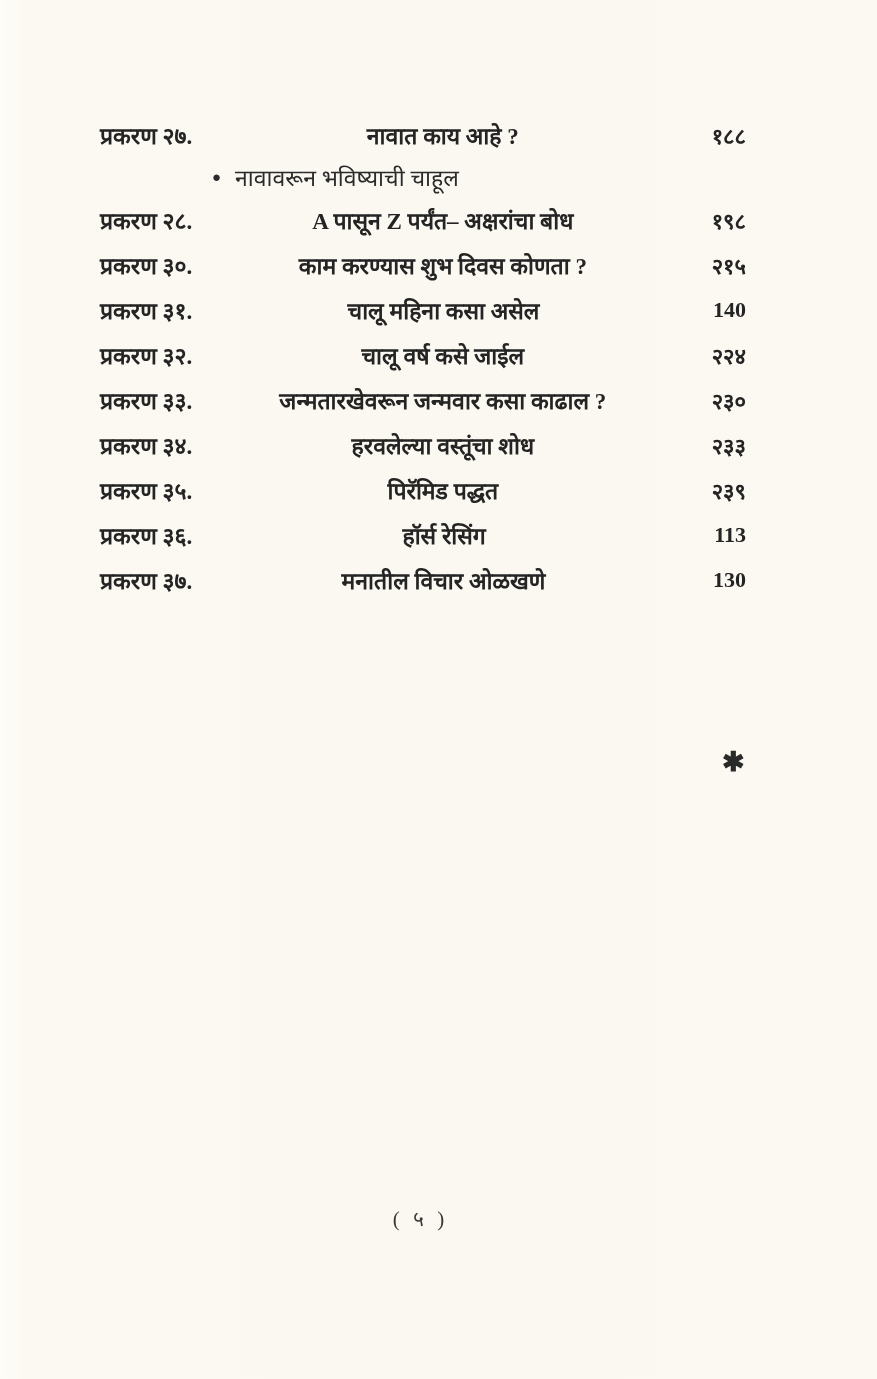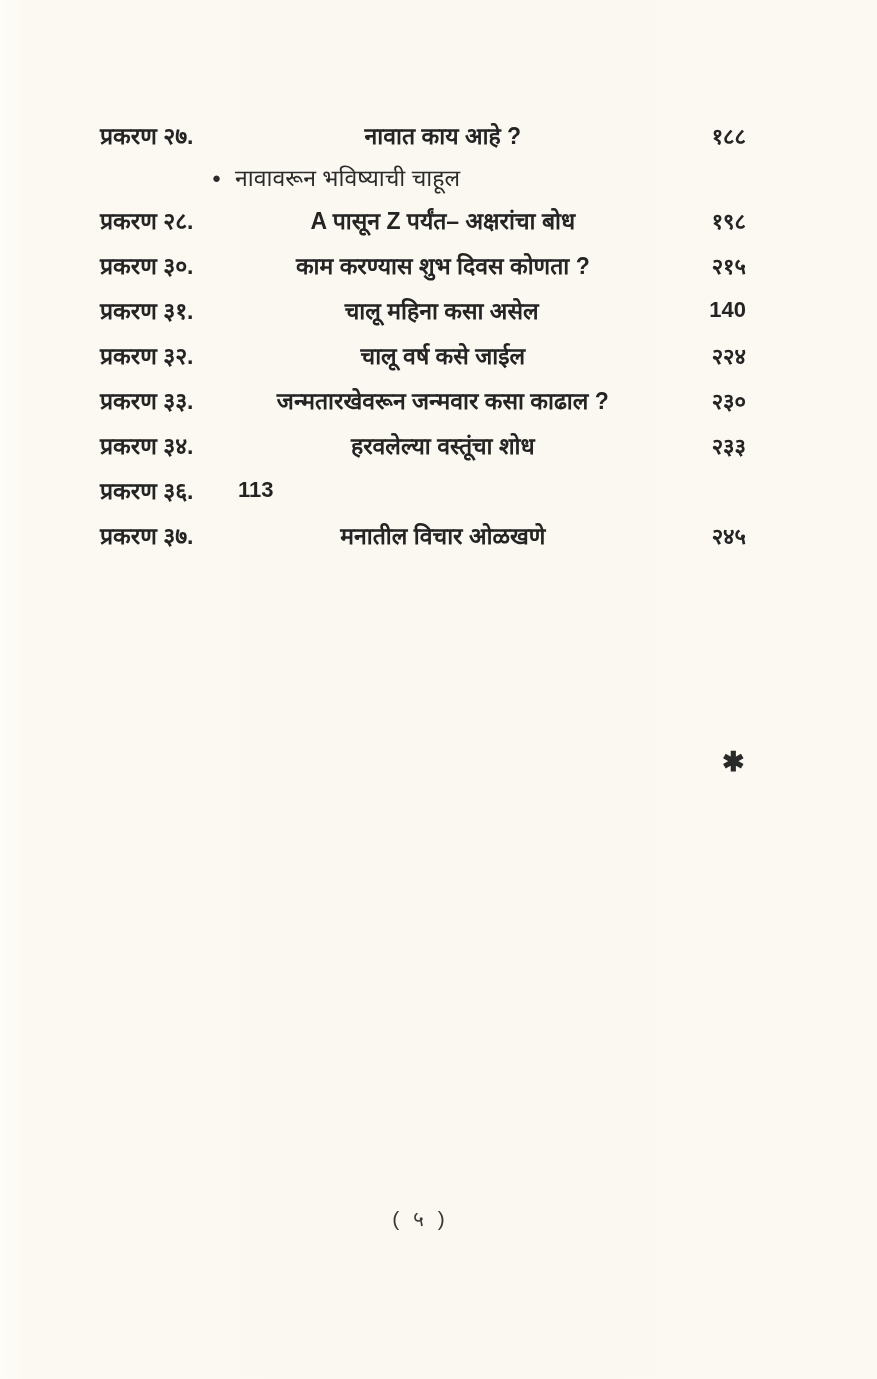--- a/index.html
+++ b/index.html
@@ -2,21 +2,21 @@
 <html><head>
 <meta charset="utf-8">
 <style>
   html, body { margin: 0; padding: 0; background: #e8e6e0; }
   .page {
     position: relative;
     width: 877px;
     height: 1379px;
     margin: 0 auto;
     background: linear-gradient(90deg, #fefdf8 0%, #fbf9f1 3%, #faf8f0 50%, #fbf9f2 100%);
-    font-family: Liberation Sans, sans-serif;
+    font-family: Liberation Serif, serif;
     color: #242424;
     overflow: hidden;
   }
   .toc {
     position: absolute;
     top: 112px;
     left: 100px;
     width: 646px;
   }
   .toc-row {
@@ -126,30 +126,36 @@
       <span class="title">जन्मतारखेवरून जन्मवार कसा काढाल ?</span>
       <span class="pageno">२३०</span>
     </div>
 
     <div class="toc-row">
       <span class="chapter">प्रकरण ३४.</span>
       <span class="title">हरवलेल्या वस्तूंचा शोध</span>
       <span class="pageno">२३३</span>
     </div>
 
+    <div class="toc-row">
+      <span class="chapter">प्रकरण ३५.</span>
+      <span class="title">पिरॅमिड पद्धत</span>
+      <span class="pageno">२३९</span>
+    </div>
 
     <div class="toc-row">
       <span class="chapter">प्रकरण ३६.</span>
+      <span class="title">हॉर्स रेसिंग</span>
       <span class="pageno">113</span>
     </div>
 
     <div class="toc-row">
       <span class="chapter">प्रकरण ३७.</span>
       <span class="title">मनातील विचार ओळखणे</span>
-      <span class="pageno">२४५</span>
+      <span class="pageno">130</span>
     </div>
 
 
   </main>
 
   <div class="separator">✱</div>
 
   <footer class="footer">
     <span>( ५ )</span>
   </footer>

